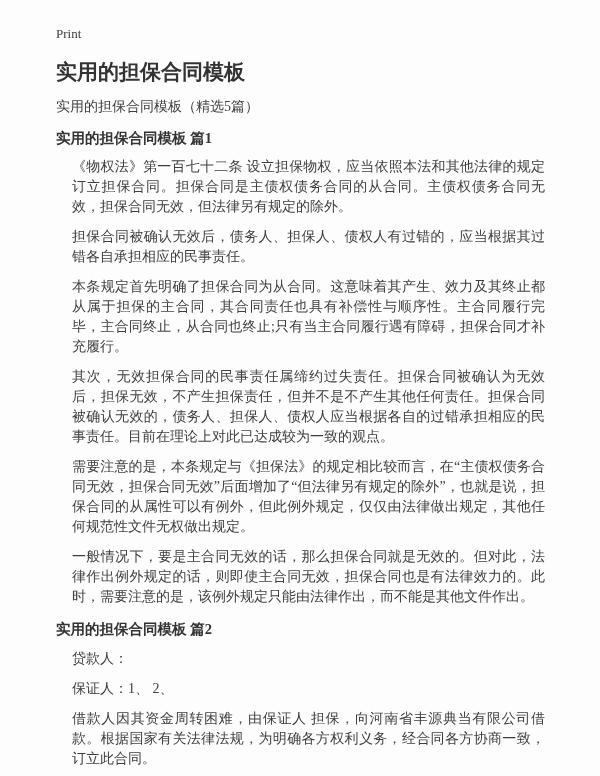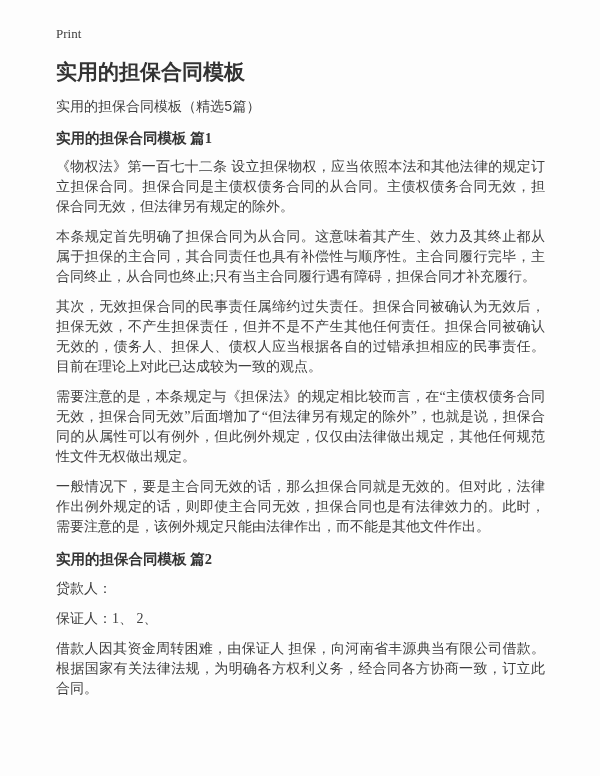--- a/index.html
+++ b/index.html
@@ -34,32 +34,31 @@
     font-size: 21px;
     line-height: 26px;
     font-weight: bold;
     text-align: left;
     color: #333333;
   }
   .doc-subtitle {
     margin: 12px 0 0 0;
     font-size: 14px;
     line-height: 20px;
-    font-family: Liberation Mono, monospace;
   }
   .section-heading {
     margin: 11px 0 0 0;
     font-family: Liberation Serif, serif;
     font-size: 14.5px;
     line-height: 20px;
     font-weight: bold;
     color: #333333;
   }
   .para {
-    margin: 10px 0 0 0;
+    margin: 10px 0 0 16px;
     font-size: 14px;
     line-height: 20px;
     text-align: justify;
     letter-spacing: 0;
   }
 </style>
 </head>
 <body>
 
 <div class="page">
@@ -67,20 +66,21 @@
   <a class="print-link">Print</a>
 
   <h1 class="doc-title">实用的担保合同模板</h1>
 
   <p class="doc-subtitle">实用的担保合同模板（精选5篇）</p>
 
   <h2 class="section-heading">实用的担保合同模板 篇1</h2>
 
   <p class="para" style="margin-top:9px">《物权法》第一百七十二条 设立担保物权，应当依照本法和其他法律的规定订立担保合同。担保合同是主债权债务合同的从合同。主债权债务合同无效，担保合同无效，但法律另有规定的除外。</p>
 
+  <p class="para">担保合同被确认无效后，债务人、担保人、债权人有过错的，应当根据其过错各自承担相应的民事责任。</p>
 
   <p class="para">本条规定首先明确了担保合同为从合同。这意味着其产生、效力及其终止都从属于担保的主合同，其合同责任也具有补偿性与顺序性。主合同履行完毕，主合同终止，从合同也终止;只有当主合同履行遇有障碍，担保合同才补充履行。</p>
 
   <p class="para">其次，无效担保合同的民事责任属缔约过失责任。担保合同被确认为无效后，担保无效，不产生担保责任，但并不是不产生其他任何责任。担保合同被确认无效的，债务人、担保人、债权人应当根据各自的过错承担相应的民事责任。目前在理论上对此已达成较为一致的观点。</p>
 
   <p class="para">需要注意的是，本条规定与《担保法》的规定相比较而言，在“主债权债务合同无效，担保合同无效”后面增加了“但法律另有规定的除外”，也就是说，担保合同的从属性可以有例外，但此例外规定，仅仅由法律做出规定，其他任何规范性文件无权做出规定。</p>
 
   <p class="para">一般情况下，要是主合同无效的话，那么担保合同就是无效的。但对此，法律作出例外规定的话，则即使主合同无效，担保合同也是有法律效力的。此时，需要注意的是，该例外规定只能由法律作出，而不能是其他文件作出。</p>
 
   <h2 class="section-heading" style="margin-top:12px">实用的担保合同模板 篇2</h2>

